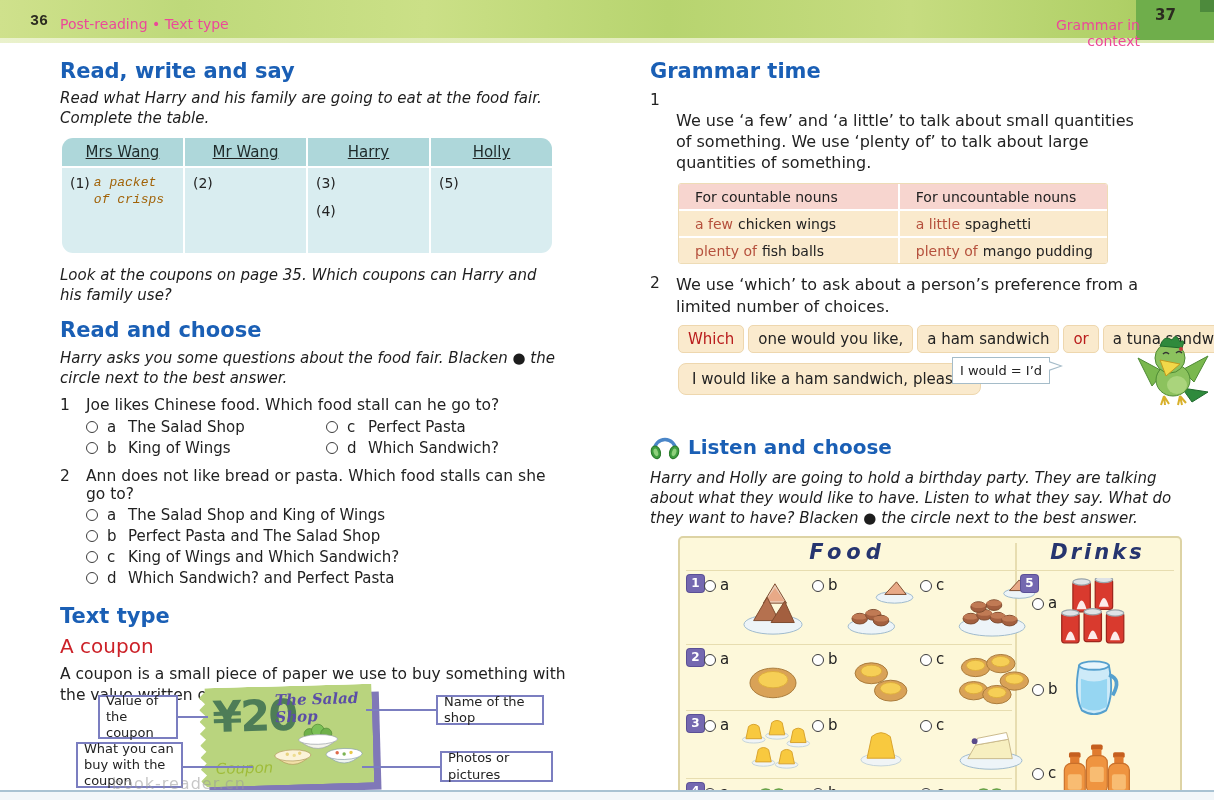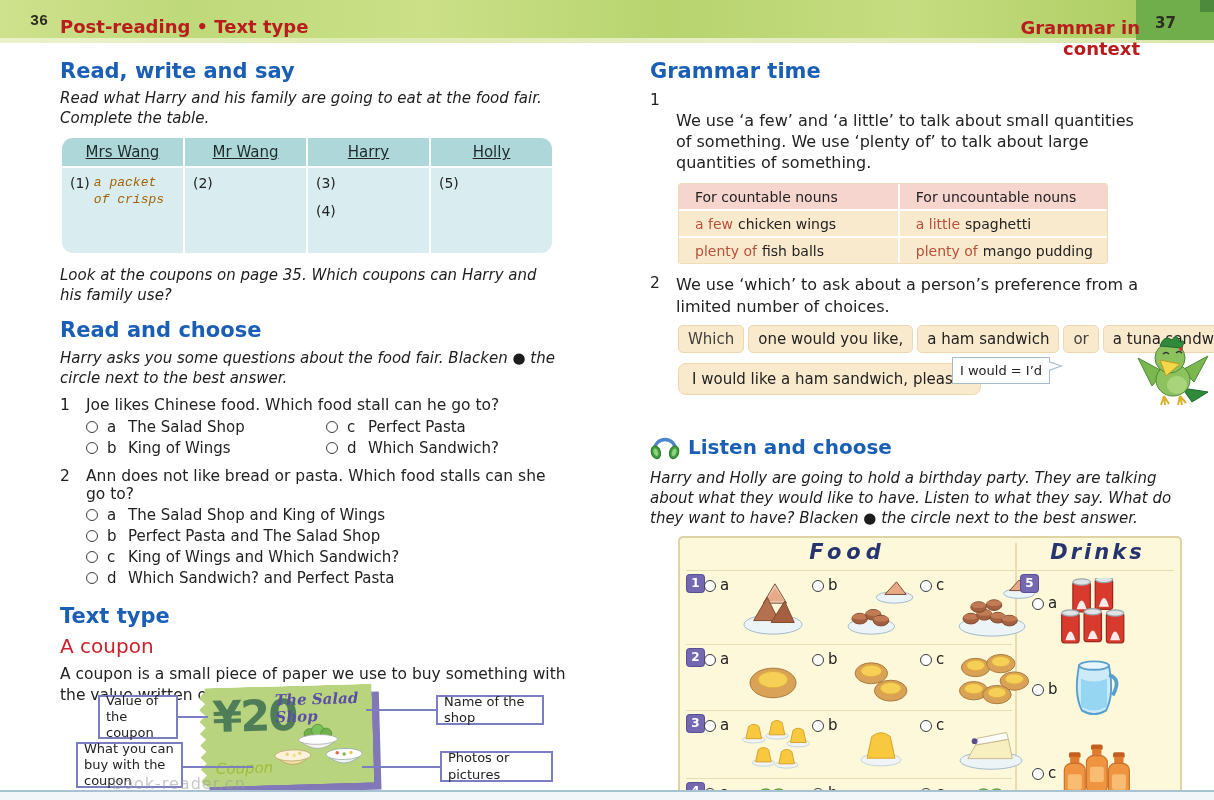--- a/index.html
+++ b/index.html
@@ -6,21 +6,21 @@
   .sheet{position:relative;width:1214px;height:800px;background:#ffffff;overflow:hidden;
          font-family:"DejaVu Sans","Liberation Sans",sans-serif;color:#222;}
   
   .band{position:absolute;top:0;left:0;width:1214px;height:38px;
         background:linear-gradient(90deg,#cfe18c 0%,#bed97a 15%,#cbe087 35%,#b7d46f 55%,#c6dc80 75%,#b0d067 92%,#9fc659 100%);}
   .band::after{content:"";position:absolute;top:38px;left:0;right:0;height:5px;
         background:linear-gradient(90deg,#e3edbb,#d4e49b 30%,#dde8ad 60%,#cde093 100%);opacity:.75;}
   .band-dark{position:absolute;top:0;left:1136px;width:78px;height:40px;background:#6fae4b;}
   .band-dark::before{content:"";position:absolute;right:0;top:0;width:14px;height:12px;background:#4d8a3c;}
   .page-num{position:absolute;font-size:15px;font-weight:bold;color:#2c2c20;}
-  .band-label{position:absolute;font-size:18px;font-weight:bold;color:#b91c1c;}
+  .band-label{position:absolute;font-size:14px;font-weight:normal;color:#ec4899;}
   
   .h-blue{color:#1a5fb5;font-weight:bold;font-size:21px;line-height:1.1;}
   .h-red{color:#cc2128;font-weight:normal;font-size:20px;line-height:1.1;}
   .instr{font-style:italic;font-size:15px;line-height:1.34;color:#1d1d1d;}
   .bodytext{font-size:15.5px;line-height:1.36;}
   .qnum{display:inline-block;width:26px;font-size:15.5px;vertical-align:top;}
   .qtext{display:inline-block;font-size:15.5px;width:468px;vertical-align:top;}
   .opt{display:flex;align-items:center;gap:9px;height:21px;}
   .opt-circle{width:10px;height:10px;border:1.6px solid #3c3c3c;border-radius:50%;flex:none;background:#fff;}
   .opt-letter{font-size:15px;width:12px;}
@@ -48,21 +48,21 @@
   .qt-row{display:flex;border-top:2px solid #fff;}
   .qt-row:first-child{border-top:none;border-radius:6px;}
   .qt-cell{height:25px;display:flex;align-items:center;padding-left:16px;font-size:14px;background:#faeacd;}
   .qt-cell.head{background:#f7d5cf;}
   .qt-c1{width:211px;border-right:2px solid #fff;}
   .qt-c2{width:199px;}
   .hl{color:#b5503c;margin-right:5px;}
   
   .strip{display:flex;gap:4px;margin-top:8px;margin-left:28px;}
   .strip-seg{background:#faeacd;border:1px solid #eed7ae;border-radius:5px;padding:4px 9px;font-size:15px;white-space:nowrap;}
-  .strip-seg.hl{color:#404040;margin-right:0;}
+  .strip-seg.hl{color:#b91c1c;margin-right:0;}
   .answer-strip{display:inline-block;background:#faeacd;border:1px solid #eed7ae;border-radius:8px;
                 padding:6px 13px;font-size:15px;margin-top:10px;margin-left:28px;white-space:nowrap;}
   
   .bubble{position:absolute;left:952px;top:357px;width:96px;height:25px;background:#fff;border:1px solid #a5bcc9;
           display:flex;align-items:center;justify-content:center;font-size:13px;}
   .bubble::before{content:"";position:absolute;right:-14px;top:3px;border-top:5px solid transparent;border-bottom:5px solid transparent;border-left:14px solid #a5bcc9;}
   .bubble::after{content:"";position:absolute;right:-11px;top:4px;border-top:4px solid transparent;border-bottom:4px solid transparent;border-left:12px solid #fff;}
   .parrot{position:absolute;left:1136px;top:332px;}
   
   .lac-head{position:relative;margin-top:36px;display:flex;align-items:center;gap:8px;}
@@ -104,21 +104,21 @@
 </head>
 <body>
 
 <div class="sheet">
 
   <div class="band"></div>
   <div class="band-dark"></div>
   <div class="page-num" style="left:30px;top:13px;font-family:Liberation Mono, monospace;">36</div>
   <div class="band-label" style="left:60px;top:16px;">Post-reading • Text type</div>
   <div class="band-label" style="left:1000px;top:17px;width:140px;text-align:right;">Grammar in context</div>
-  <div class="page-num" style="left:1155px;top:14px;">37</div>
+  <div class="page-num" style="left:1155px;top:6px;">37</div>
 
   <div class="col-left">
     <div class="h-blue">Read, write and say</div>
     <div class="instr" style="margin-top:5px;width:505px;">Read what Harry and his family are going to eat at the food fair. Complete the table.</div>
 
     <div class="lt">
       <div class="lt-head" id="lt-head">
           <div class="lt-head-cell">Mrs Wang</div>
           <div class="lt-head-cell">Mr Wang</div>
           <div class="lt-head-cell">Harry</div>

